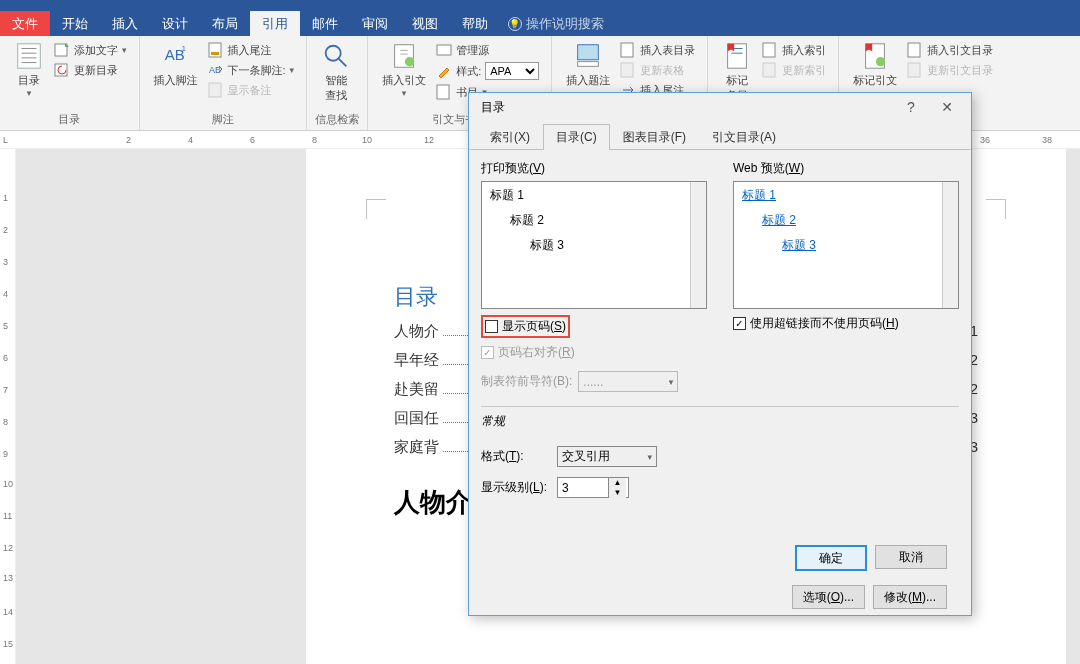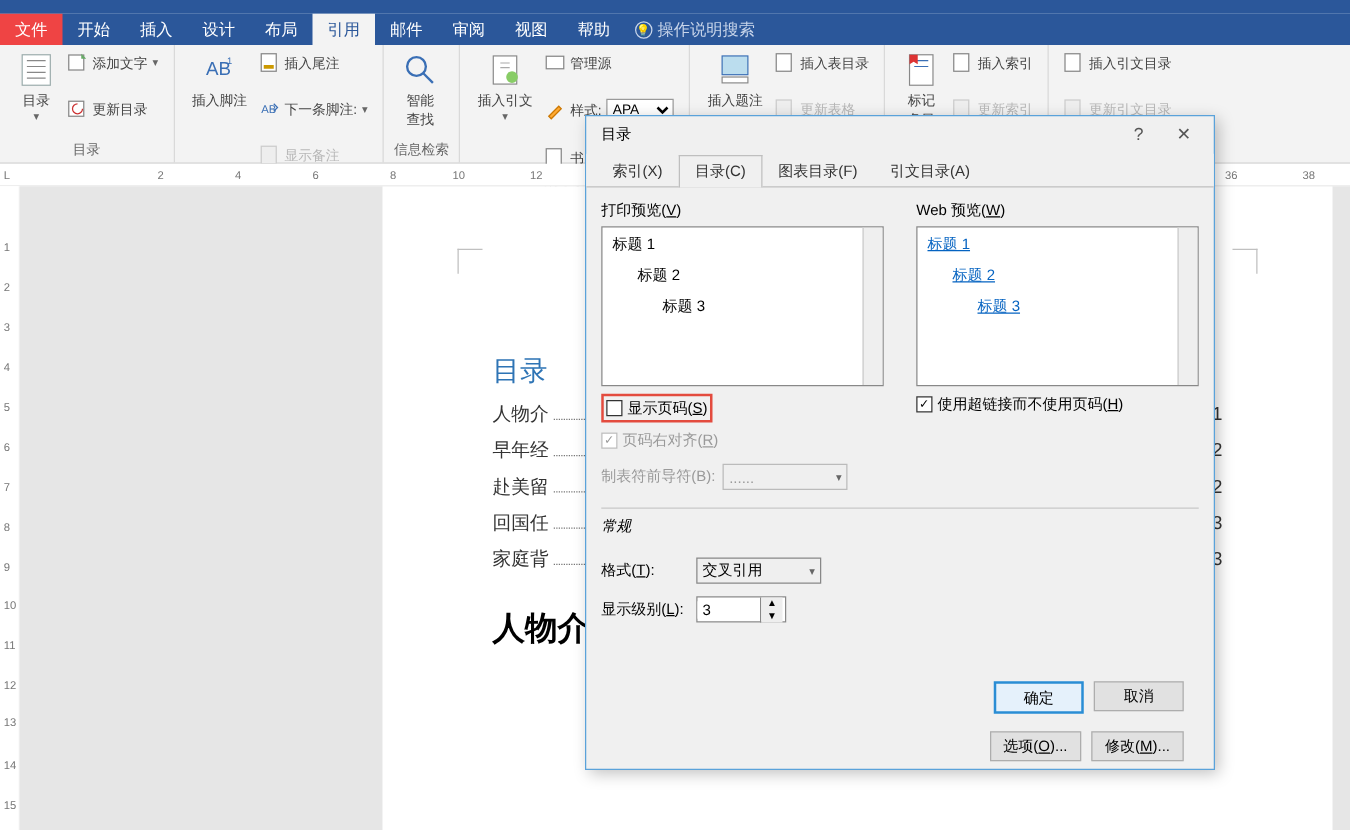--- a/index.html
+++ b/index.html
@@ -18,21 +18,21 @@
 .ribbon { height:95px; background:#f3f3f3; border-bottom:1px solid #d0d0d0; display:flex; }
 .group { border-right:1px solid #d9d9d9; padding:2px 8px 0; display:flex; flex-direction:column; }
 .group-label { text-align:center; font-size:11px; color:#666; padding:2px 0 3px; }
 .group-body { display:flex; flex:1; }
 .g-btn { display:flex; flex-direction:column; align-items:center; justify-content:flex-start; padding:3px 6px; cursor:pointer; font-size:11px; color:#444; }
 .g-btn .icn { width:24px; height:24px; margin-bottom:2px; }
 .g-btn-lg .icn { width:30px; height:30px; }
 .mini { font-size:11px; color:#444; display:flex; align-items:center; gap:4px; padding:1px 0; cursor:pointer; white-space:nowrap; }
 .mini .sm-icn { width:16px; height:16px; display:inline-flex; }
 .mini.disabled { color:#b7b7b7; }
-.stack { display:flex; flex-direction:column; justify-content:flex-start; padding:3px 4px 0; gap:19px; }
+.stack { display:flex; flex-direction:column; justify-content:flex-start; padding:3px 4px 0; gap:2px; }
 .chev { font-size:9px; color:#666; }
 select.styleSel { border:1px solid #999; font-size:11px; height:18px; width:54px; background:#fff; }
 
 
 .ruler-h { height:18px; background:#fff; display:flex; align-items:center; font-size:9px; color:#777; padding-left:16px; position:relative; border-bottom:1px solid #eee;}
 .ruler-h span { position:absolute; }
 .workarea { display:flex; height:calc(100% - 149px); }
 .ruler-v { width:16px; background:#fff; border-right:1px solid #eee; position:relative; font-size:9px; color:#777;}
 .ruler-v span { position:absolute; left:3px; }
 .page-canvas { flex:1; background:#e6e6e6; position:relative; overflow:hidden; }
@@ -314,20 +314,28 @@
             </span>
             <span>更新索引</span>
           </div>
       </div>
     </div>
     <div class="group-label">索引</div>
   </div>
 
   <div class="group" style="border-right:none">
     <div class="group-body">
+      <div class="g-btn g-btn-lg">
+        <span class="icn"><svg viewBox="0 0 32 32">
+              <rect x="6" y="3" width="20" height="26" fill="#fff" stroke="#888"></rect>
+              <circle cx="22" cy="22" r="5" fill="#8c6"></circle>
+              <path d="M6 3h7v8l-3.5-2L6 11z" fill="#d33"></path>
+            </svg></span>
+        <span>标记引文</span>
+      </div>
       <div class="stack">
         <div class="mini">
             <span class="sm-icn">
               <svg viewBox="0 0 16 16">
                 <rect x="1" y="1" width="12" height="14" fill="#fff" stroke="#888"></rect>
               </svg>
             </span>
             <span>插入引文目录</span>
           </div>
         <div class="mini disabled">

